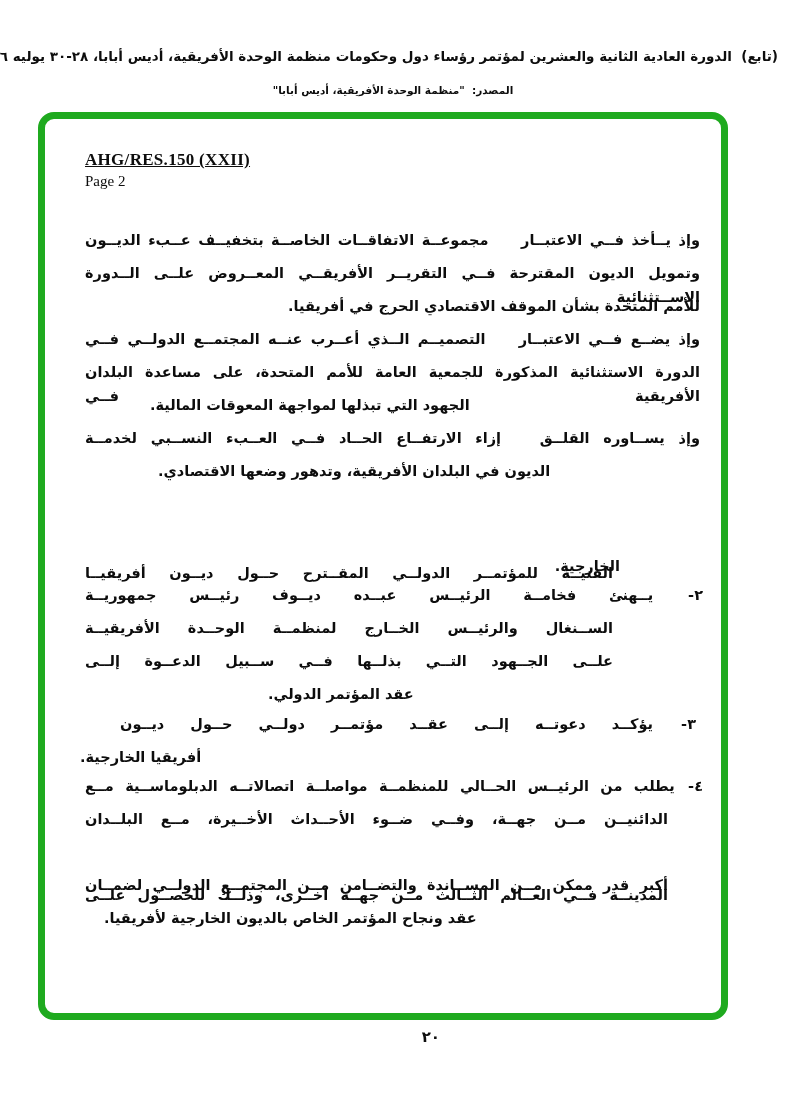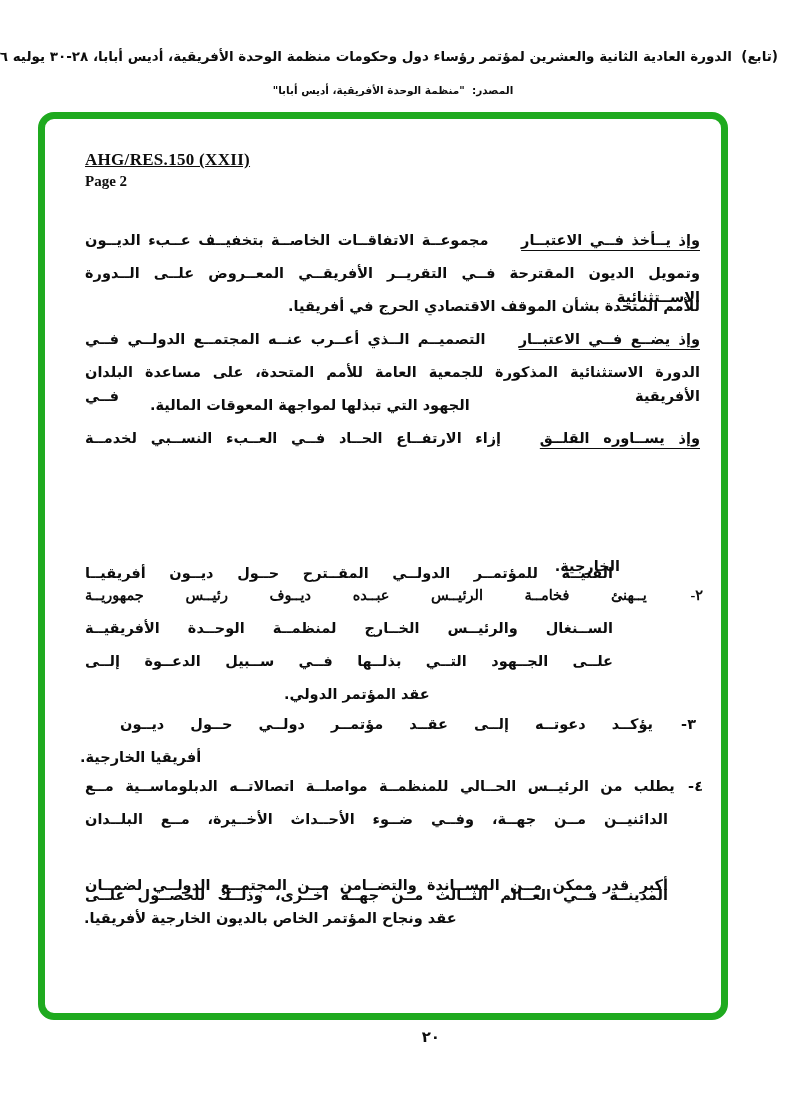--- a/index.html
+++ b/index.html
@@ -6,27 +6,27 @@
   .page{position:relative;width:786px;height:1098px;background:#fff;overflow:hidden;
         font-family:"DejaVu Sans",sans-serif;color:#0d0d0d;}
   .hdr{position:absolute;direction:rtl;text-align:center;font-weight:bold;white-space:nowrap;}
   .hdr1{top:48px;left:8px;right:8px;font-size:13.5px;}
   .hdr2{top:84px;left:8px;right:8px;font-size:10.5px;}
   .frame{position:absolute;top:112px;left:38px;width:676px;height:894px;
          border:7px solid #1faa1f;border-radius:16px;background:#fff;}
   .docref{position:absolute;top:150px;left:85px;font-family:"Liberation Serif",serif;
           font-weight:bold;font-size:17px;letter-spacing:.3px;text-decoration:underline;}
   .pagelbl{position:absolute;top:173px;left:85px;font-family:"Liberation Serif",serif;
-           font-weight:bold;font-size:15px;}
+           font-weight:normal;font-size:15px;}
   .ln{position:absolute;direction:rtl;unicode-bidi:plaintext;font-weight:bold;font-size:14.5px;
       line-height:24px;color:#0d0d0d;white-space:nowrap;}
   .jl{white-space:normal;text-align:justify;text-align-last:justify;}
   .nr{text-align:right;}
   .nl{text-align:left;}
-  .lead-u{text-decoration:underline;text-underline-offset:5px;text-decoration-thickness:1px;margin-left:25px;}
+  .lead-u{text-underline-offset:5px;text-decoration-thickness:1px;margin-left:25px;}
   .num{padding-left:2px;}
   .footnum{position:absolute;top:1028px;left:330px;width:110px;
            direction:rtl;font-weight:bold;font-size:15px;}
 </style>
 </head>
 <body>
 
 <div class="page">
 
   <div class="hdr hdr1">(تابع)&nbsp; الدورة العادية الثانية والعشرين لمؤتمر رؤساء دول وحكومات منظمة الوحدة الأفريقية، أديس أبابا، ٢٨-٣٠ يوليه ١٩٨٦</div>
@@ -48,42 +48,43 @@
     <span class="lead-u">وإذ يضــع فــي الاعتبــار</span>
     <span>التصميــم الــذي أعــرب عنــه المجتمــع الدولــي فــي</span>
   </div>
   <div class="ln jl" style="top:360px;left:85px;right:86px;">الدورة الاستثنائية المذكورة للجمعية العامة للأمم المتحدة، على مساعدة البلدان الأفريقية فــي</div>
   <div class="ln nl" style="top:393px;left:150px;">الجهود التي تبذلها لمواجهة المعوقات المالية.</div>
 
   <div class="ln jl" style="top:426px;left:85px;right:86px;">
     <span class="lead-u">وإذ يســاوره القلــق</span>
     <span>إزاء الارتفــاع الحــاد فــي العــبء النســبي لخدمــة</span>
   </div>
+  <div class="ln nl" style="top:459px;left:158px;">الديون في البلدان الأفريقية، وتدهور وضعها الاقتصادي.</div>
 
   <div class="ln jl" style="top:521px;left:85px;right:173px;margin-top:40px;">الفنيــة للمؤتمــر الدولــي المقــترح حــول ديــون أفريقيــا</div>
   <div class="ln nr" style="top:554px;right:166px;">الخارجية.</div>
 
-  <div class="ln jl" style="top:583px;left:85px;right:83px;font-family:Liberation Serif, serif;">
+  <div class="ln jl" style="top:583px;left:85px;right:83px;">
     <span class="num">٢-</span>
     <span>يــهنئ فخامــة الرئيــس عبــده ديــوف رئيــس جمهوريــة</span>
   </div>
   <div class="ln jl" style="top:649px;left:85px;right:173px;">علــى الجــهود التــي بذلــها فــي ســبيل الدعــوة إلــى</div>
   <div class="ln jl" style="top:616px;left:85px;right:173px;">الســنغال والرئيــس الخــارج لمنظمــة الوحــدة الأفريقيــة</div>
-  <div class="ln nl" style="top:682px;left:284px;">عقد المؤتمر الدولي.</div>
+  <div class="ln nl" style="top:682px;left:268px;">عقد المؤتمر الدولي.</div>
 
   <div class="ln jl" style="top:712px;left:80px;right:90px;margin-left:40px;">
     <span class="num">٣-</span>
     <span>يؤكــد دعوتــه إلــى عقــد مؤتمــر دولــي حــول ديــون</span>
   </div>
   <div class="ln nl" style="top:745px;left:80px;">أفريقيا الخارجية.</div>
 
   <div class="ln jl" style="top:774px;left:85px;right:83px;">
     <span class="num">٤-</span>
     <span>يطلب من الرئيــس الحــالي للمنظمــة مواصلــة اتصالاتــه الدبلوماســية مــع</span>
   </div>
   <div class="ln jl" style="top:807px;left:85px;right:118px;">الدائنيــن مــن جهــة، وفــي ضــوء الأحــداث الأخــيرة، مــع البلــدان</div>
   <div class="ln jl" style="top:840px;left:85px;right:118px;margin-top:43px;">المدينــة فــي العــالم الثــالث مــن جهــة أخــرى، وذلــك للحصــول علــى</div>
   <div class="ln jl" style="top:873px;left:85px;right:118px;">أكبر قدر ممكن مــن المســاندة والتضــامن مــن المجتمــع الدولــي لضمــان</div>
-  <div class="ln nl" style="top:906px;left:84px;">عقد ونجاح المؤتمر الخاص بالديون الخارجية لأفريقيا.</div>
+  <div class="ln nl" style="top:906px;left:104px;">عقد ونجاح المؤتمر الخاص بالديون الخارجية لأفريقيا.</div>
 
   <div class="footnum">٢٠</div>
 
 </div>
 
 </body></html>

